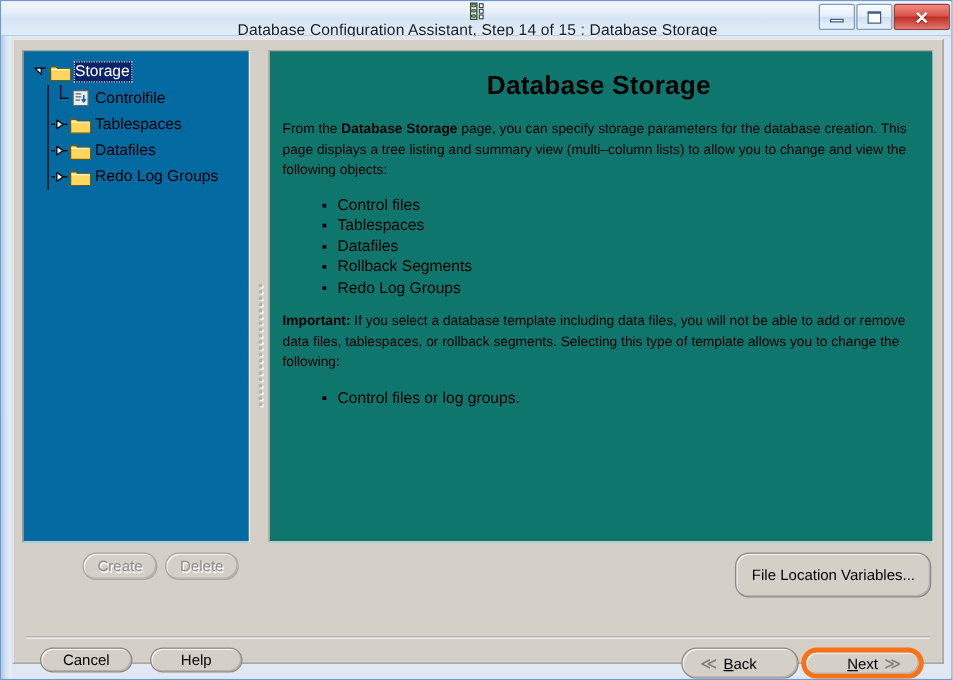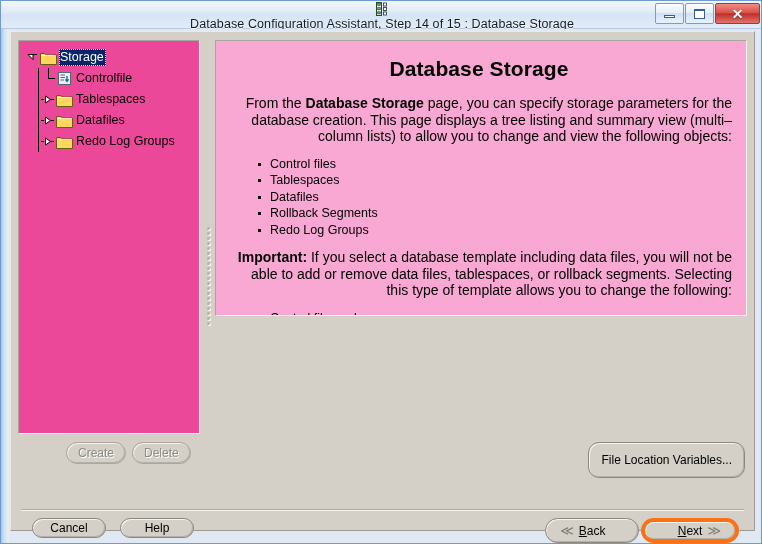--- a/index.html
+++ b/index.html
@@ -116,21 +116,21 @@
     border-top-color: #eceae6;
     border-left-color: #eceae6;
   }
 
   
   .tree-panel {
     position: absolute;
     left: 7px; top: 8px;
     width: 182px;
     height: 394px;
-    background: #ec4899;
+    background: #0369a1;
     box-sizing: border-box;
     border: 1px solid #a6a6a0;
     border-right-color: #f2f1ee;
     border-bottom-color: #f2f1ee;
     overflow: hidden;
   }
   .tree {
     padding: 6px 0 0 6px;
     font-size: 12.5px;
     color: #000;
@@ -226,45 +226,44 @@
     border-radius: 50%;
     background: #b6b2aa;
     box-shadow: 1px 1px 0 #ffffff;
   }
 
   
   .content-panel {
     position: absolute;
     left: 204px; top: 8px;
     width: 532px;
-    height: 276px;
-    background: #f9a8d4;
+    height: 394px;
+    background: #0f766e;
     box-sizing: border-box;
     border: 1px solid #a6a6a0;
     border-right-color: #f2f1ee;
     border-bottom-color: #f2f1ee;
     overflow: hidden;
   }
   .content-inner {
     padding: 10px 14px 0 10px;
   }
   .page-title {
     text-align: center;
     font-size: 21px;
     font-weight: bold;
     color: #000;
     margin: 6px 0 14px 0;
     letter-spacing: 0.1px;
   }
   .para {
-    font-size: 14px;
+    font-size: 11px;
     line-height: 16.5px;
     color: #000;
     margin: 0 0 11px 0;
-    text-align: right;
   }
   .para b { font-weight: bold; }
 
   .bullets {
     margin: 4px 0 11px 0;
     padding: 0;
     list-style: none;
   }
   .bullets li {
     font-size: 12.5px;

